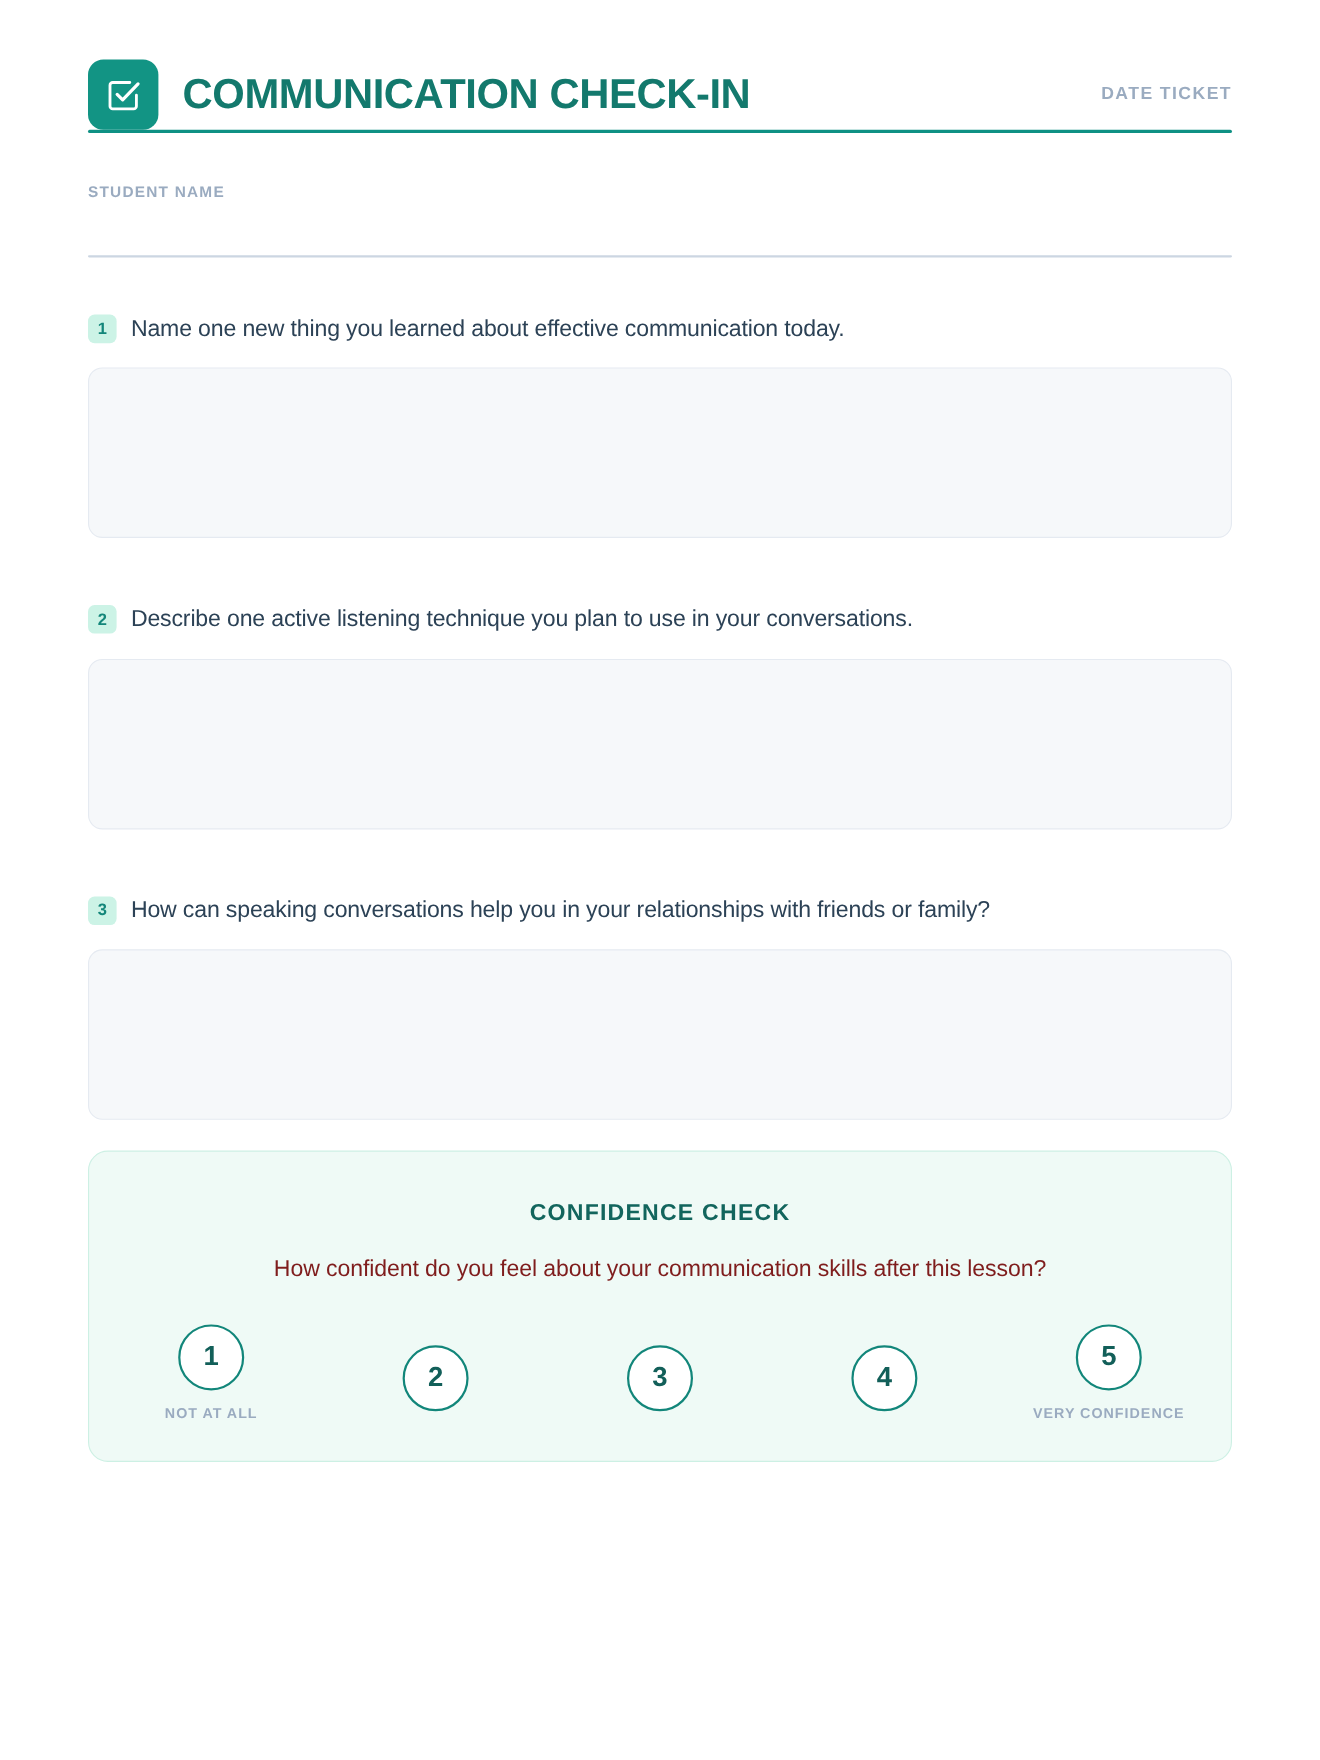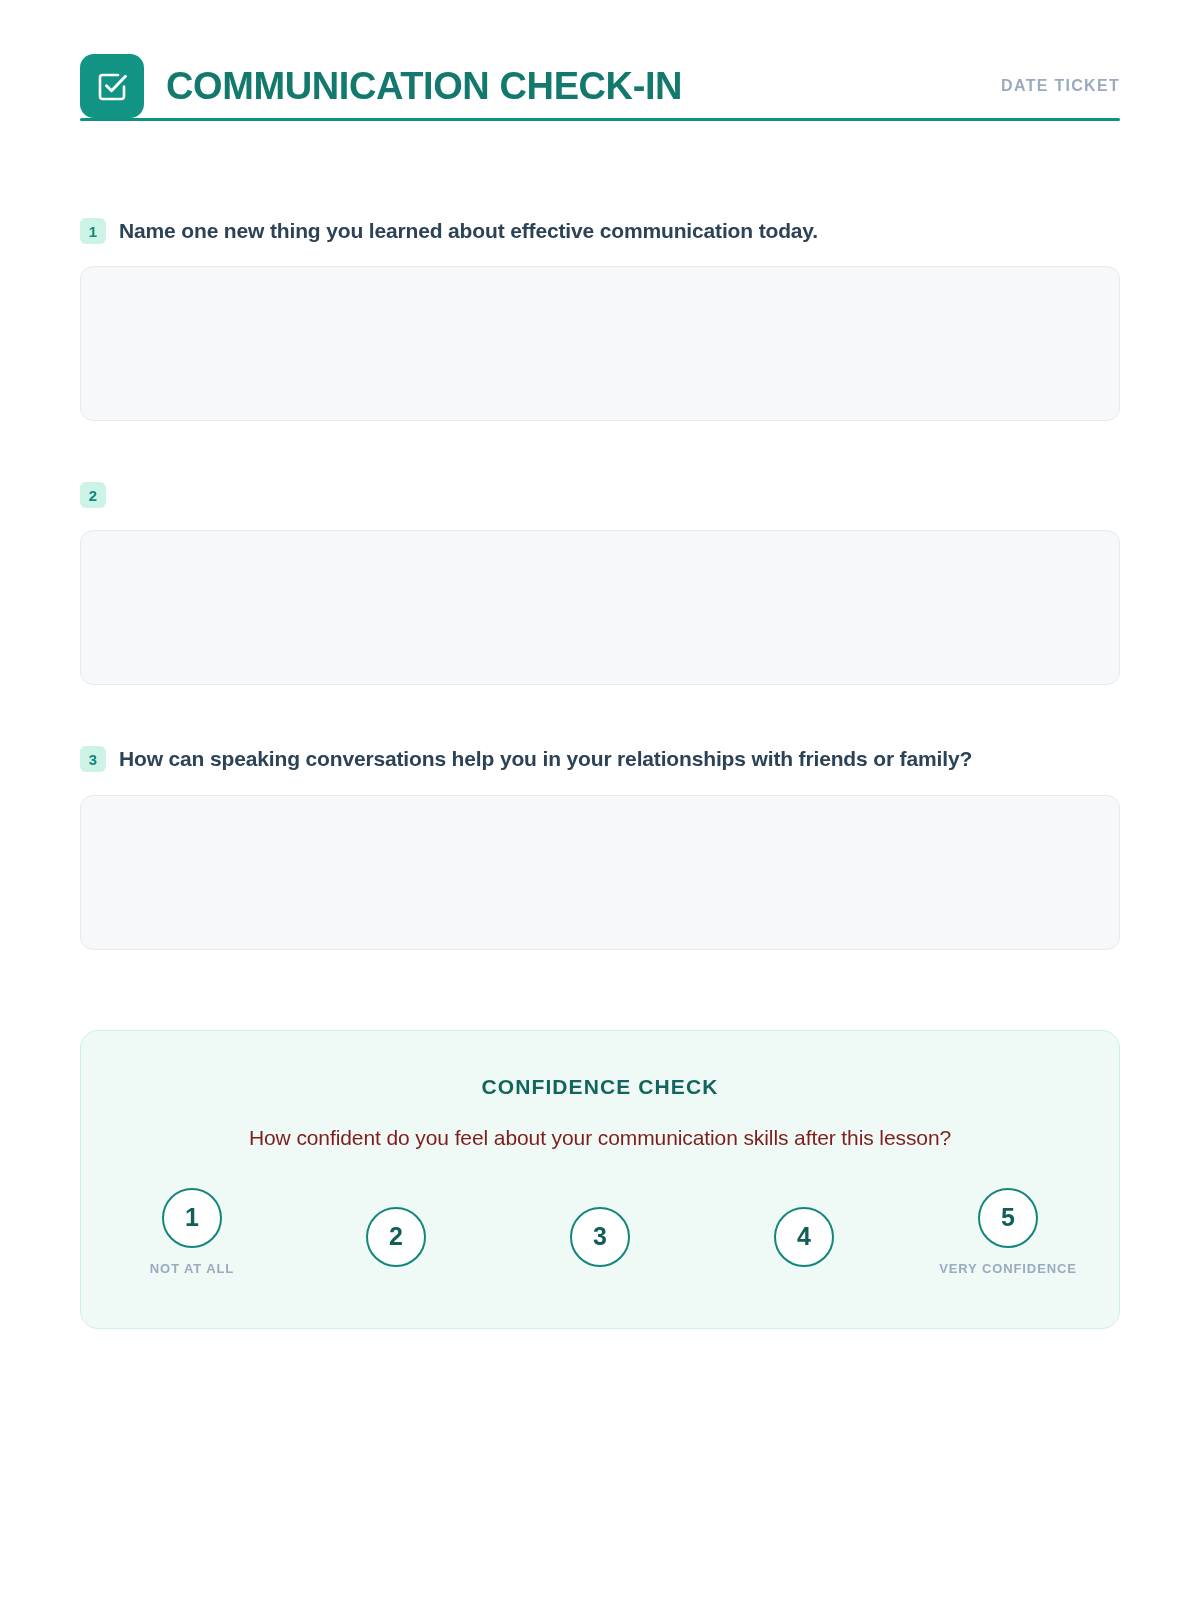--- a/index.html
+++ b/index.html
@@ -124,40 +124,40 @@
     font-size: 15px;
     font-weight: 700;
     display: flex;
     align-items: center;
     justify-content: center;
     flex: none;
   }
 
   .q-text {
     font-size: 21px;
-    font-weight: 700;
+    font-weight: 400;
     color: #2c4256;
     letter-spacing: -0.15px;
     line-height: 1.25;
   }
 
   .answer-box {
     height: 155px;
     background: #f6f8fa;
     border: 1.5px solid #e5eaf1;
     border-radius: 13px;
   }
 
   
   .confidence {
-    margin-top: 80px;
+    margin-top: 28px;
     background: #effaf6;
     border: 1.5px solid #cdf0e4;
     border-radius: 18px;
-    padding: 44px 40px 52px;
+    padding: 44px 40px 36px;
     text-align: center;
   }
 
   .conf-title {
     font-size: 21px;
     font-weight: 700;
     letter-spacing: 1.1px;
     color: #12655d;
   }
 
@@ -224,35 +224,40 @@
         </svg>
       </div>
       <div class="doc-title">COMMUNICATION CHECK-IN</div>
     </div>
     <div class="exit-ticket">DATE TICKET</div>
   </div>
 
   <div class="header-rule"></div>
 
   <div class="meta-row">
+    <div class="meta-field name">
+      <span class="meta-label">STUDENT NAME</span>
+      <div class="meta-line"></div>
+    </div>
   </div>
 
   <div class="questions">
 
     <div class="question-block">
       <div class="q-head">
         <span class="q-num">1</span>
         <span class="q-text">Name one new thing you learned about effective communication today.</span>
       </div>
       <div class="answer-box"></div>
     </div>
 
     <div class="question-block">
       <div class="q-head">
         <span class="q-num">2</span>
+        <span class="q-text">Describe one active listening technique you plan to use in your conversations.</span>
       </div>
       <div class="answer-box"></div>
     </div>
 
     <div class="question-block">
       <div class="q-head">
         <span class="q-num">3</span>
         <span class="q-text">How can speaking conversations help you in your relationships with friends or family?</span>
       </div>
       <div class="answer-box"></div>

